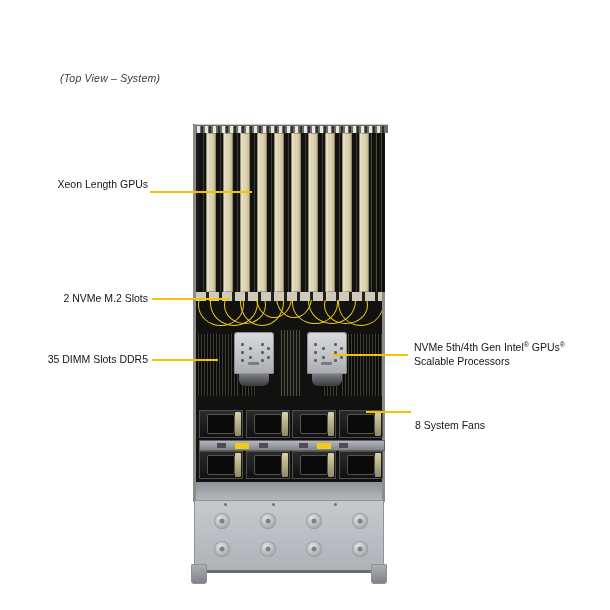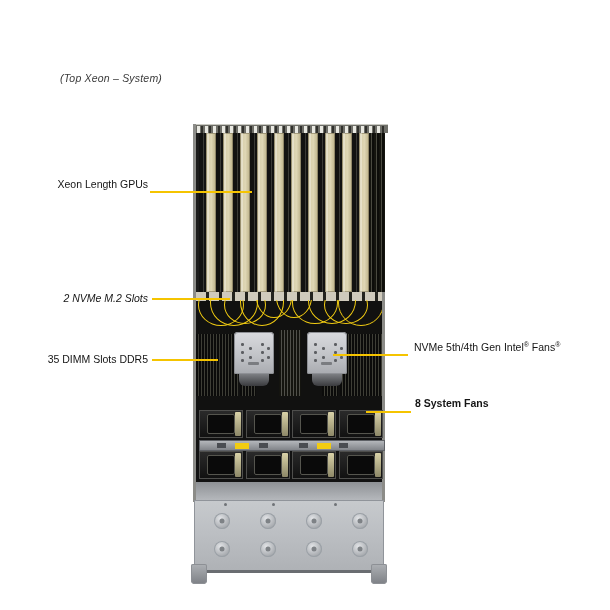--- a/index.html
+++ b/index.html
@@ -177,21 +177,21 @@
   }
   .basebar{
     position:absolute;left:4px;top:446px;width:184px;height:3px;background:#6a6d71;
   }
 </style>
 </head>
 <body>
 
 <div id="stage">
 
-  <div class="caption">(Top Xeon – System)</div>
+  <div class="caption">(Top View – System)</div>
 
   <div class="chassis">
 
     <div class="cage">
       <div class="bracket" id="bracketStrip">
           <i class="tick" style="left: 1px;"></i>
           <i class="tick d" style="left: 5.1px;"></i>
           <i class="tick" style="left: 9.2px;"></i>
           <i class="tick d" style="left: 13.3px;"></i>
           <i class="tick" style="left: 17.4px;"></i>
@@ -381,29 +381,30 @@
   <div class="lead" style="left:150px;top:191px;width:102px;"></div>
   <div class="lead" style="left:152px;top:298px;width:78px;"></div>
   <div class="lead" style="left:152px;top:359px;width:66px;"></div>
   <div class="lead" style="left:333px;top:354px;width:75px;"></div>
   <div class="lead" style="left:366px;top:411px;width:45px;"></div>
 
   <div class="callout right-al" style="left:20px;top:178px;width:128px;">
     <div>Xeon Length GPUs</div>
   </div>
 
-  <div class="callout right-al" style="left:20px;top:292px;width:128px;font-style:italic;">
+  <div class="callout right-al" style="left:20px;top:292px;width:128px;">
     <div>2 NVMe M.2 Slots</div>
   </div>
 
   <div class="callout right-al" style="left:20px;top:353px;width:128px;">
     <div>35 DIMM Slots DDR5</div>
   </div>
 
   <div class="callout left-al" style="left:414px;top:341px;width:190px;">
-    <div><span>NVMe 5th/4th Gen Intel</span><sup>®</sup><span> Fans</span><sup>®</sup></div>
-  </div>
-
-  <div class="callout left-al" style="left:415px;top:397px;width:160px;font-weight:bold;">
+    <div><span>NVMe 5th/4th Gen Intel</span><sup>®</sup><span> GPUs</span><sup>®</sup></div>
+    <div>Scalable Processors</div>
+  </div>
+
+  <div class="callout left-al" style="left:415px;top:419px;width:160px;">
     <div>8 System Fans</div>
   </div>
 
 </div>
 
 </body></html>

